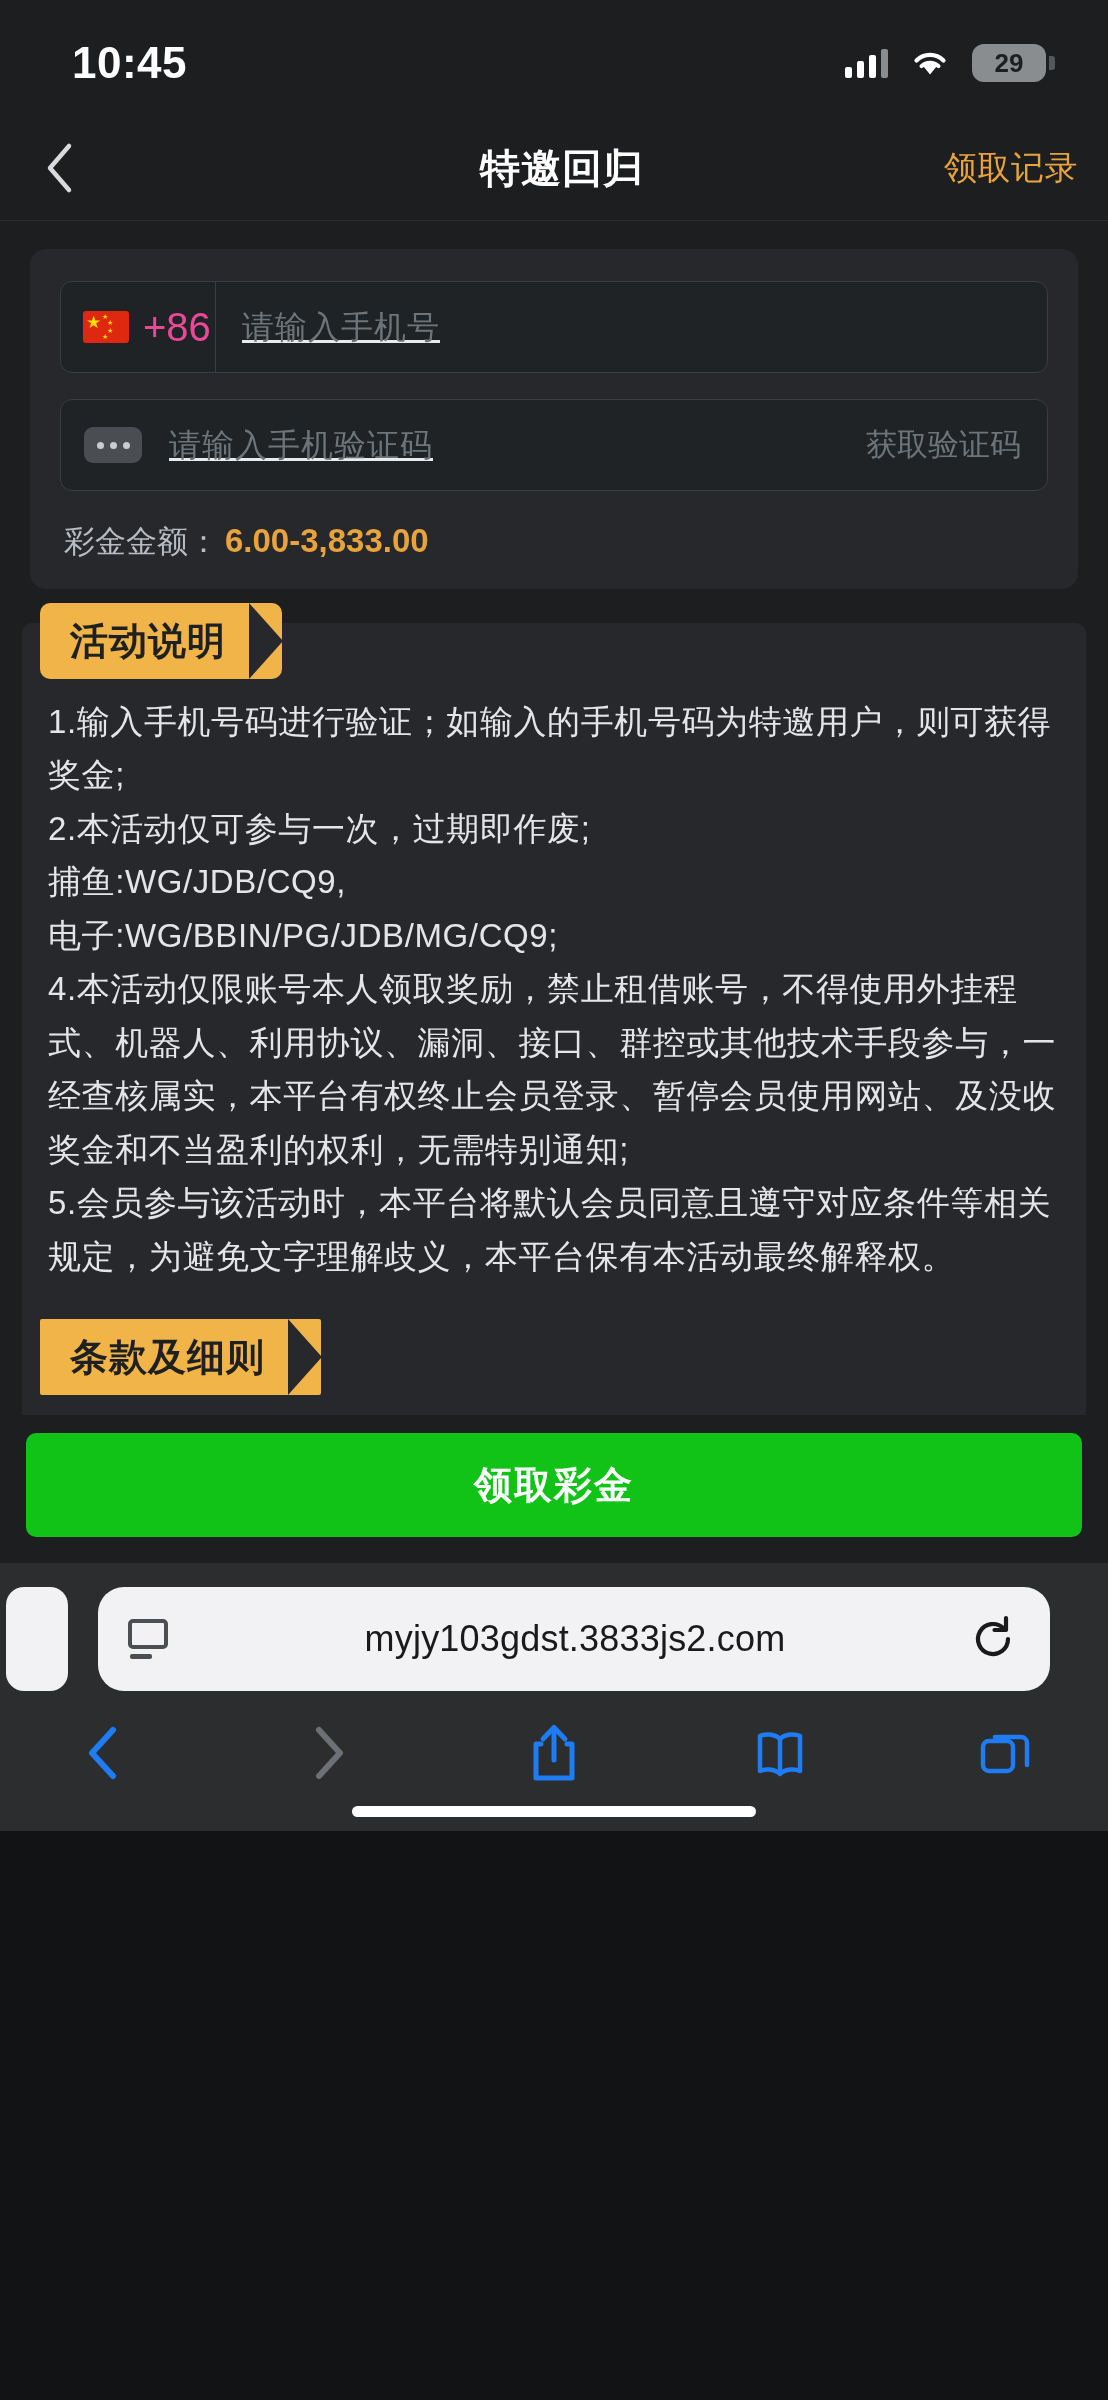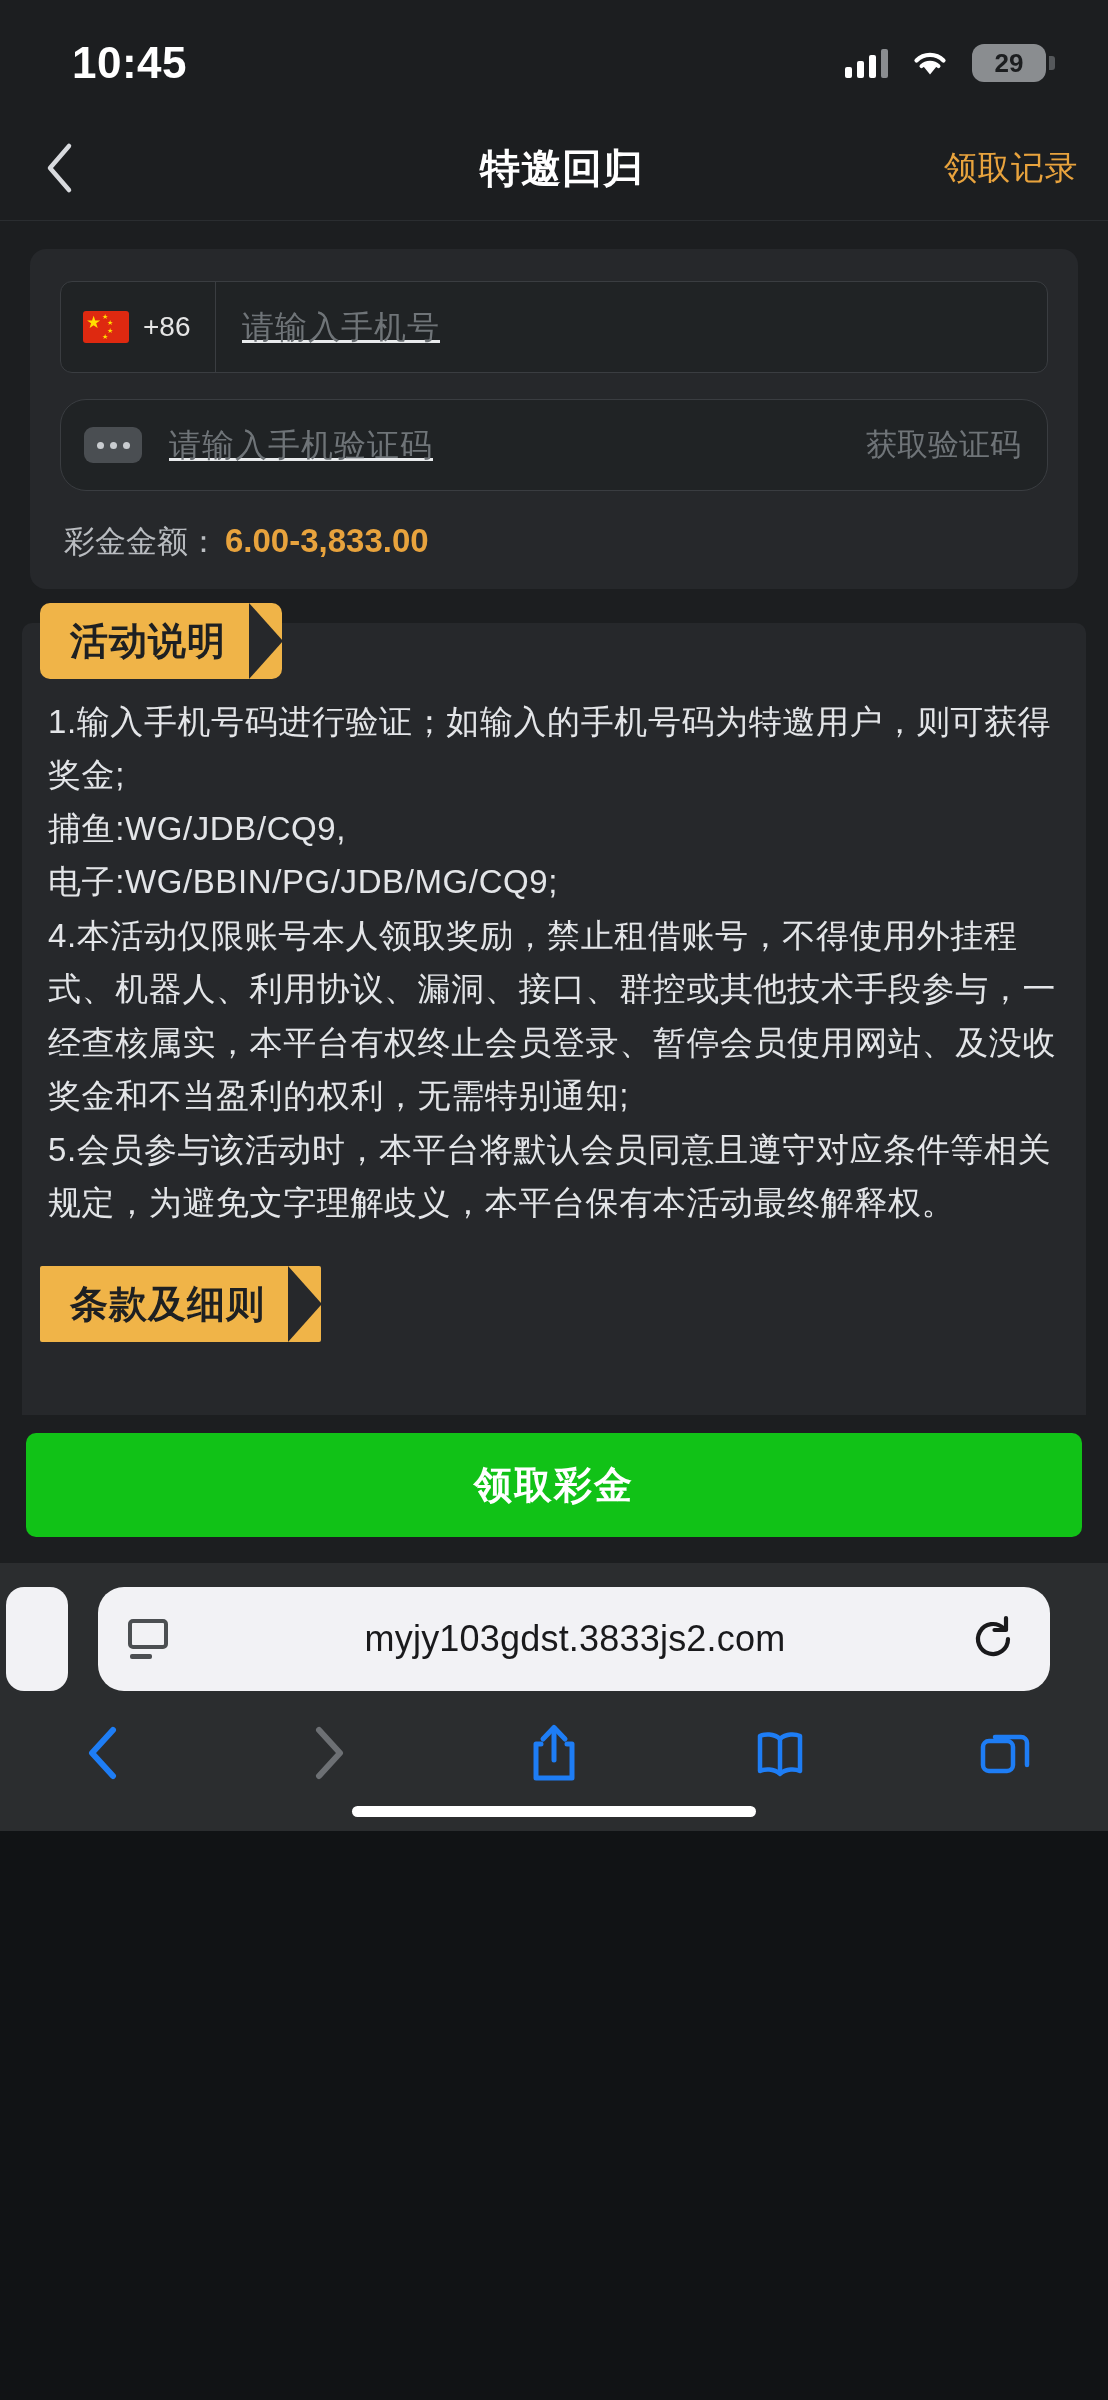--- a/index.html
+++ b/index.html
@@ -100,40 +100,40 @@
     padding:32px 30px 26px 30px;
   }
   .field {
     height:92px;
     background:#202325;
     border:1px solid #3a3d41;
     border-radius:12px;
     display:flex; align-items:center;
     overflow:hidden;
   }
-  .field + .field { margin-top:26px;border-radius:26px; }
+  .field + .field { margin-top:26px; }
   .cc {
     width:155px; height:100%;
     display:flex; align-items:center; gap:14px;
     padding-left:22px;
     border-right:1px solid #3a3d41;
   }
   .flag {
     width:46px; height:32px; border-radius:3px;
     background:#de2910; position:relative; flex:0 0 46px;
   }
   .flag .star {
     position:absolute; color:#ffde00; line-height:1;
   }
   .flag .big { left:3px; top:3px; font-size:17px; }
   .flag .sm1 { left:19px; top:2px; font-size:7px; }
   .flag .sm2 { left:24px; top:8px; font-size:7px; }
   .flag .sm3 { left:24px; top:16px; font-size:7px; }
   .flag .sm4 { left:19px; top:22px; font-size:7px; }
-  .cc-code { color:#e5e5e5; font-size:28px; }
+  .cc-code { color:#ec4899; font-size:40px; }
   .field input {
     flex:1 1 auto;
     background:transparent; border:none; outline:none;
     color:#e8eaec; font-size:32px;
     padding:0 26px;
     font-family:"Liberation Sans", sans-serif;
     letter-spacing:1px;
     text-decoration:underline;
   }
   .field input::placeholder { color:#6f7478; }
@@ -379,20 +379,21 @@
       <div class="amount-row">
         <span class="amount-label">彩金金额：</span>
         <span class="amount-value">6.00-3,833.00</span>
       </div>
     </div>
 
     <div class="rules">
       <div class="ribbon">活动说明</div>
       <div class="rules-body">
         <p>1.输入手机号码进行验证；如输入的手机号码为特邀用户，则可获得奖金;</p>
+        <p>2.本活动仅可参与一次，过期即作废;</p>
         <p>捕鱼:WG/JDB/CQ9,</p>
         <p>电子:WG/BBIN/PG/JDB/MG/CQ9;</p>
         <p>4.本活动仅限账号本人领取奖励，禁止租借账号，不得使用外挂程式、机器人、利用协议、漏洞、接口、群控或其他技术手段参与，一经查核属实，本平台有权终止会员登录、暂停会员使用网站、及没收奖金和不当盈利的权利，无需特别通知;</p>
         <p>5.会员参与该活动时，本平台将默认会员同意且遵守对应条件等相关规定，为避免文字理解歧义，本平台保有本活动最终解释权。</p>
       </div>
       <div class="ribbon2">条款及细则</div>
     </div>
 
     <div class="cta-wrap">
       <button class="cta">领取彩金</button>

